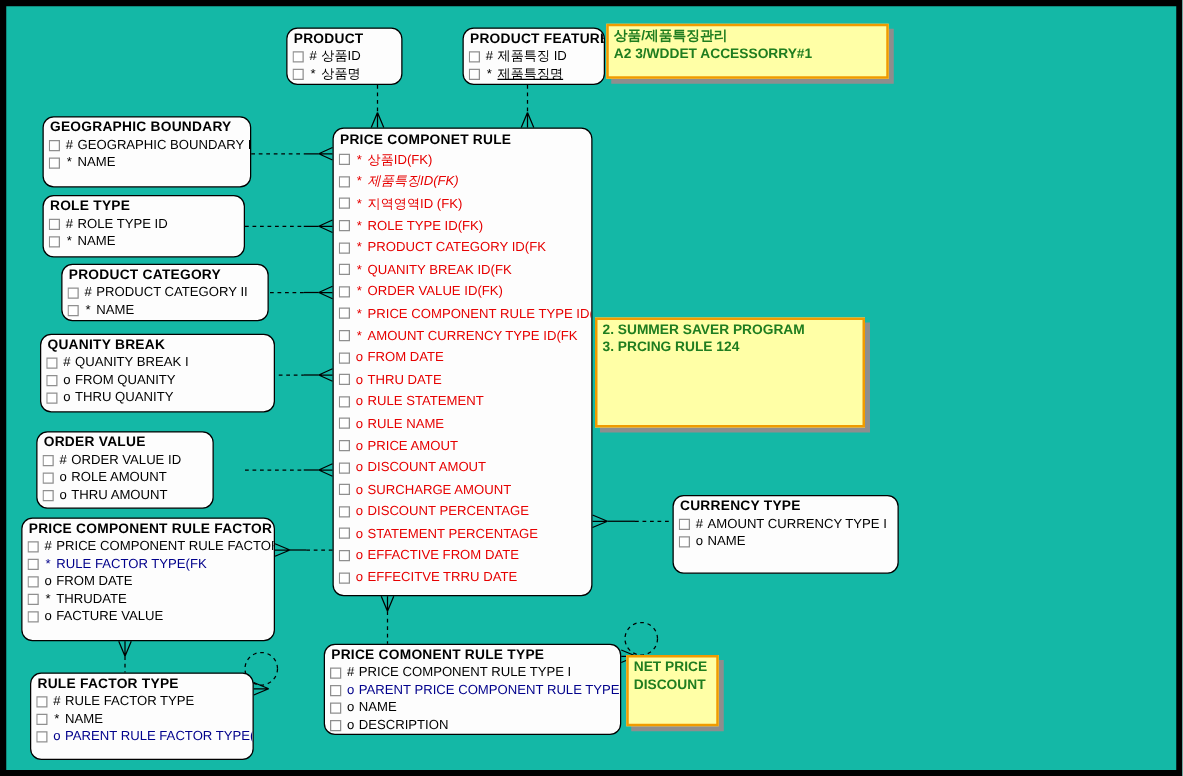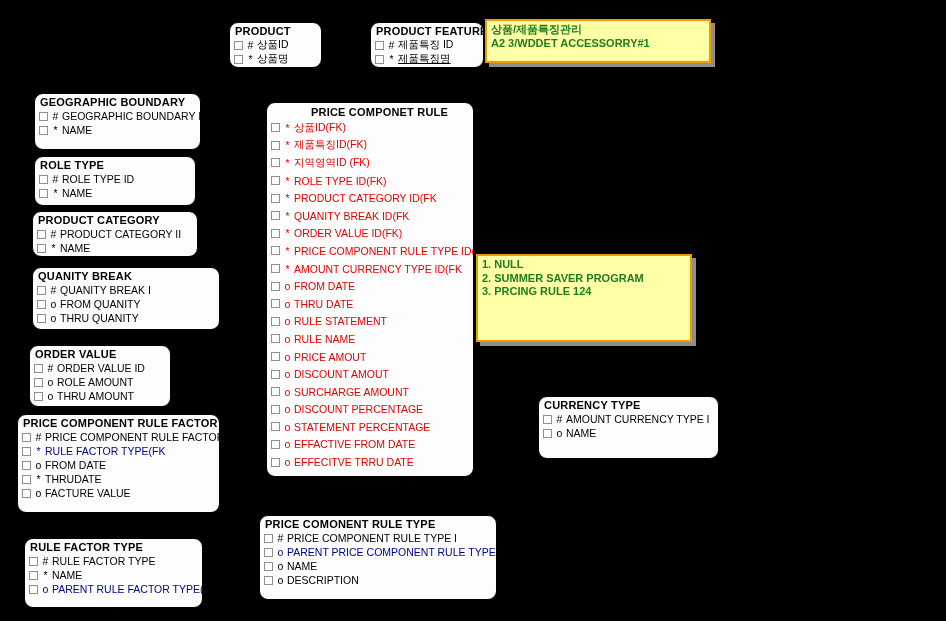--- a/index.html
+++ b/index.html
@@ -1,24 +1,24 @@
 <!DOCTYPE html>
 <html><head>
 <meta charset="utf-8">
 <style>
   html,body{margin:0;padding:0;background:#fff;}
   body{font-family:"Liberation Sans","DejaVu Sans",sans-serif;}
-  .canvas{position:relative;width:946px;height:621px;border:5px solid #000;box-sizing:border-box;background:#000000;overflow:hidden;}
+  .canvas{position:relative;width:946px;height:621px;border:5px solid #000;box-sizing:border-box;background:#14b8a6;overflow:hidden;}
   .layer{position:absolute;left:0;top:0;pointer-events:none;}
   .entity{position:absolute;background:#fdfdfd;border:1.5px solid #000;border-radius:9px;box-sizing:border-box;overflow:hidden;}
   .ent-title{font-size:11px;font-weight:bold;color:#000;padding:2px 4px 0 5px;white-space:nowrap;letter-spacing:.2px;}
   .ent-attrs{padding:1px 0 0 4px;}
   .attr-row{display:flex;align-items:center;height:14px;white-space:nowrap;overflow:hidden;font-size:10.5px;color:#000;}
   .central .attr-row{height:17.6px;}
-  .central .ent-title{padding-top:3px;margin-left:39px;}
+  .central .ent-title{padding-top:3px;}
   .cb{flex:0 0 auto;width:7px;height:7px;border:1px solid #8f8f8f;background:#fff;margin-right:3px;display:inline-block;}
   .key{flex:0 0 auto;width:9px;text-align:center;margin-right:2px;}
   .txt{flex:0 0 auto;}
   .note{position:absolute;background:#ffffa6;border:2px solid #f09b00;box-sizing:border-box;box-shadow:4px 4px 0 #8e8e8e;padding:2px 4px;font-size:11px;line-height:13.5px;font-weight:bold;}
   .note .note-line{white-space:pre;}
   svg{display:block;}
 </style>
 </head>
 <body>
 
@@ -158,21 +158,21 @@
           <span class="txt" style="color: rgb(0, 0, 0);">ROLE TYPE ID</span>
         </div>
         <div class="attr-row">
           <span class="cb"></span>
           <span class="key" style="color: rgb(0, 0, 0);">*</span>
           <span class="txt" style="color: rgb(0, 0, 0);">NAME</span>
         </div>
       </div>
   </div>
 
-  <div class="entity" style="left:27px;top:206px;width:166px;height:46px">
+  <div class="entity" style="left:44px;top:206px;width:166px;height:46px">
     <div class="ent-title">PRODUCT CATEGORY</div>
     <div class="ent-attrs">
         <div class="attr-row">
           <span class="cb"></span>
           <span class="key" style="color: rgb(0, 0, 0);">#</span>
           <span class="txt" style="color: rgb(0, 0, 0);">PRODUCT CATEGORY II</span>
         </div>
         <div class="attr-row">
           <span class="cb"></span>
           <span class="key" style="color: rgb(0, 0, 0);">*</span>
@@ -279,21 +279,21 @@
     <div class="ent-title">PRICE COMPONET RULE</div>
     <div class="ent-attrs">
         <div class="attr-row">
           <span class="cb"></span>
           <span class="key" style="color: rgb(230, 0, 0);">*</span>
           <span class="txt" style="color: rgb(230, 0, 0);">상품ID(FK)</span>
         </div>
         <div class="attr-row">
           <span class="cb"></span>
           <span class="key" style="color: rgb(230, 0, 0);">*</span>
-          <span class="txt" style="color: rgb(230, 0, 0);">제품특징ID(FK)</span>
+          <span class="txt" style="color: rgb(230, 0, 0); font-style: italic;">제품특징ID(FK)</span>
         </div>
         <div class="attr-row">
           <span class="cb"></span>
           <span class="key" style="color: rgb(230, 0, 0);">*</span>
           <span class="txt" style="color: rgb(230, 0, 0);">지역영역ID (FK)</span>
         </div>
         <div class="attr-row">
           <span class="cb"></span>
           <span class="key" style="color: rgb(230, 0, 0);">*</span>
           <span class="txt" style="color: rgb(230, 0, 0);">ROLE TYPE ID(FK)</span>
@@ -390,21 +390,21 @@
           <span class="txt" style="color: rgb(0, 0, 0);">AMOUNT CURRENCY TYPE I</span>
         </div>
         <div class="attr-row">
           <span class="cb"></span>
           <span class="key" style="color: rgb(0, 0, 0);">o</span>
           <span class="txt" style="color: rgb(0, 0, 0);">NAME</span>
         </div>
       </div>
   </div>
 
-  <div class="entity" style="left:254px;top:510px;width:238px;height:85px">
+  <div class="entity" style="left:254px;top:510px;width:238px;height:73px">
     <div class="ent-title">PRICE COMONENT RULE TYPE</div>
     <div class="ent-attrs">
         <div class="attr-row">
           <span class="cb"></span>
           <span class="key" style="color: rgb(0, 0, 0);">#</span>
           <span class="txt" style="color: rgb(0, 0, 0);">PRICE COMPONENT RULE TYPE I</span>
         </div>
         <div class="attr-row">
           <span class="cb"></span>
           <span class="key" style="color: rgb(0, 0, 139);">o</span>
@@ -425,20 +425,25 @@
 
   <div class="note" style="left:480px;top:14px;width:226px;height:44px">
     <div>
         <div class="note-line" style="color: rgb(31, 125, 31);">상품/제품특징관리</div>
         <div class="note-line" style="color: rgb(31, 125, 31);">A2 3/WDDET ACCESSORRY#1</div>
       </div>
   </div>
 
   <div class="note" style="left:471px;top:249px;width:216px;height:88px">
     <div>
-        <div class="note-line" style="color: rgb(31, 125, 31);">1. NULL</div>
         <div class="note-line" style="color: rgb(31, 125, 31);">2. SUMMER SAVER PROGRAM</div>
         <div class="note-line" style="color: rgb(31, 125, 31);">3. PRCING RULE 124</div>
       </div>
   </div>
 
+  <div class="note" style="left:496px;top:519px;width:74px;height:57px">
+    <div>
+        <div class="note-line" style="color: rgb(31, 125, 31);">NET PRICE</div>
+        <div class="note-line" style="color: rgb(31, 125, 31);">DISCOUNT</div>
+      </div>
+  </div>
 
 </div>
 
 </body></html>

